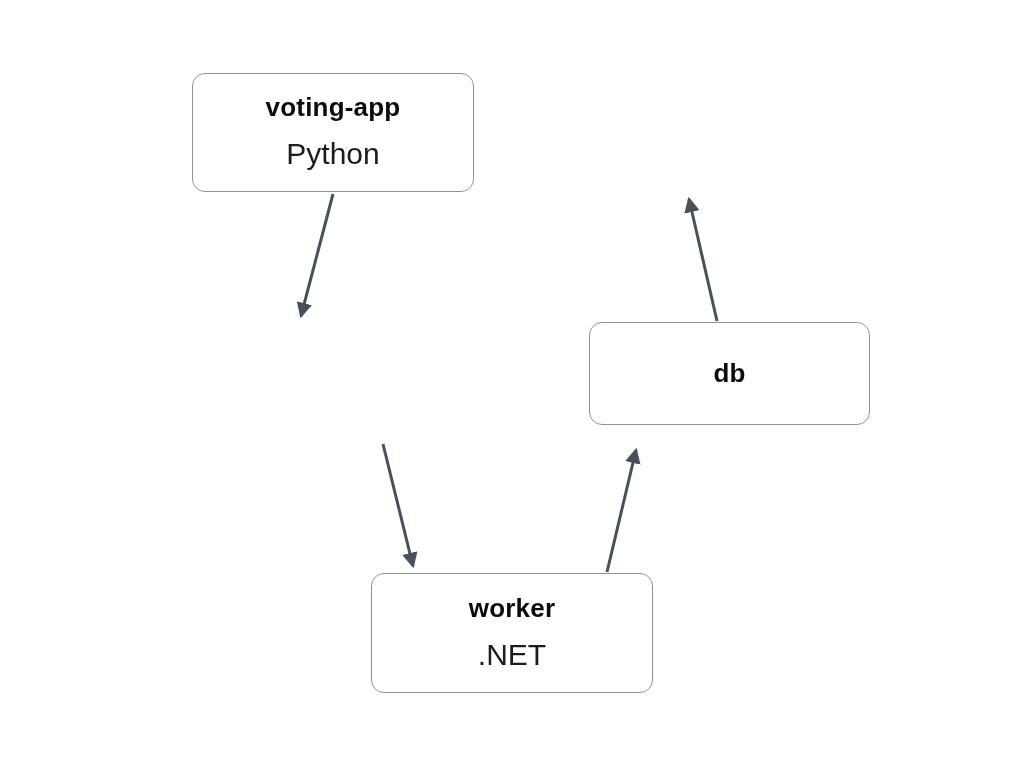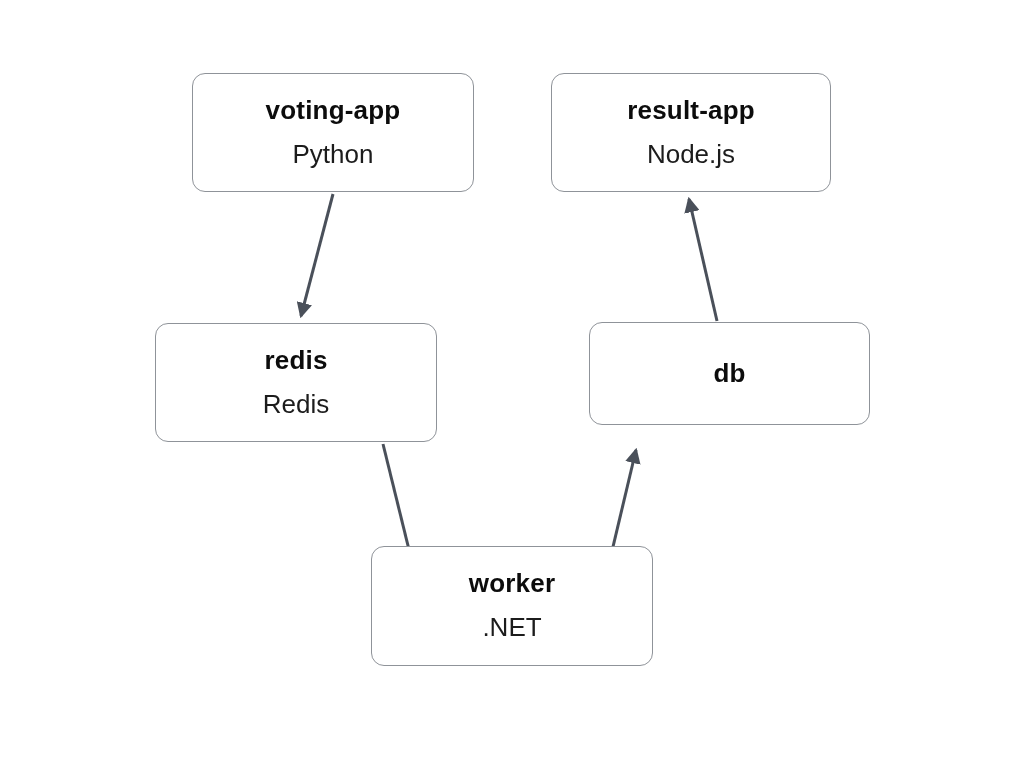--- a/index.html
+++ b/index.html
@@ -37,31 +37,31 @@
     gap: 14px;
   }
   .node .title {
     font-size: 26px;
     font-weight: bold;
     color: #0c0c0c;
     line-height: 1.15;
     letter-spacing: 0.2px;
   }
   .node .subtitle {
-    font-size: 26px;
+    font-size: 30px;
     font-weight: normal;
     color: #1c1c1c;
     line-height: 1.15;
   }
   
   #node-voting-app { left: 192px; top:  73px; width: 282px; height: 119px; }
   #node-result-app { left: 551px; top:  73px; width: 280px; height: 119px; }
   #node-redis      { left: 155px; top: 323px; width: 282px; height: 119px; }
   #node-db         { left: 589px; top: 322px; width: 281px; height: 103px; }
-  #node-worker     { left: 371px; top: 546px; width: 282px; height: 120px; }
+  #node-worker     { left: 371px; top: 573px; width: 282px; height: 120px; }
 </style>
 </head>
 <body>
 
 <div class="canvas">
 
   <svg class="edges-layer" id="edges-svg" width="1024" height="768" viewBox="0 0 1024 768" xmlns="http://www.w3.org/2000/svg">
     <defs>
       <marker id="arrowhead" viewBox="0 0 10 10" refX="8.5" refY="5" markerWidth="5.2" markerHeight="5.2" orient="auto-start-reverse">
         <path d="M 0 0 L 10 5 L 0 10 z" fill="#4a505a"></path>
@@ -71,29 +71,21 @@
       <line x1="383" y1="444" x2="413" y2="566" stroke="#4a505a" stroke-width="3" marker-end="url(#arrowhead)"></line>
       <line x1="607" y1="572" x2="636" y2="450" stroke="#4a505a" stroke-width="3" marker-end="url(#arrowhead)"></line>
       <line x1="717" y1="321" x2="689" y2="199" stroke="#4a505a" stroke-width="3" marker-end="url(#arrowhead)"></line>
     </svg>
 
   <div class="node" id="node-voting-app">
     <div class="title">voting-app</div>
     <div class="subtitle">Python</div>
   </div>
 
-  <div class="node" id="node-result-app">
-    <div class="title">result-app</div>
-    <div class="subtitle">Node.js</div>
-  </div>
 
-  <div class="node" id="node-redis">
-    <div class="title">redis</div>
-    <div class="subtitle">Redis</div>
-  </div>
 
   <div class="node" id="node-db">
     <div class="title">db</div>
   </div>
 
   <div class="node" id="node-worker">
     <div class="title">worker</div>
     <div class="subtitle">.NET</div>
   </div>
 

